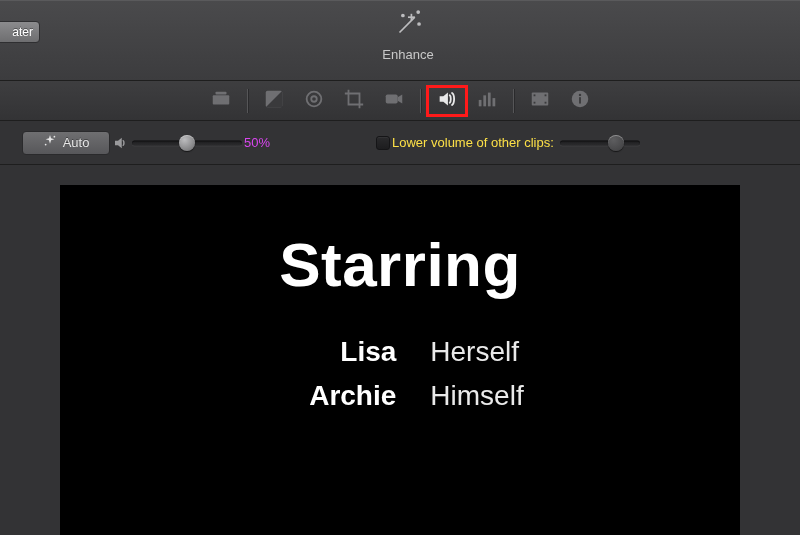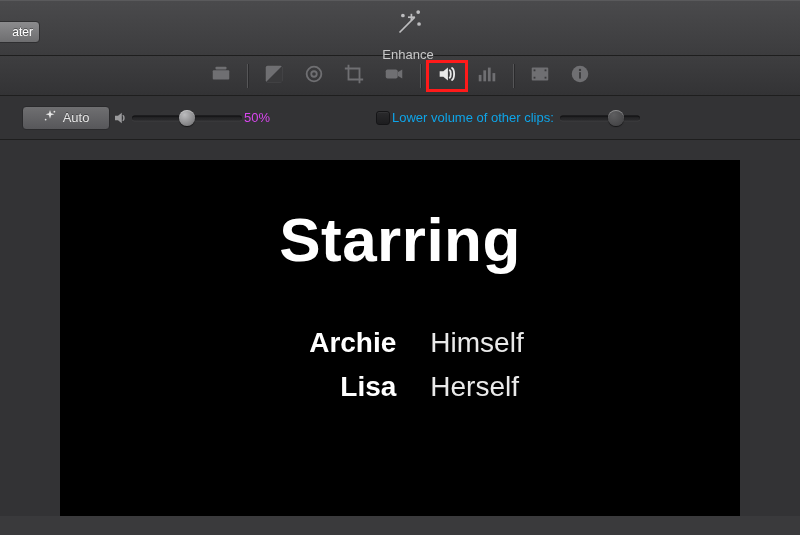--- a/index.html
+++ b/index.html
@@ -6,21 +6,21 @@
   html, body { width: 800px; height: 535px; overflow: hidden; }
   body {
     background: #3a3a3c;
     font-family: -apple-system, "Helvetica Neue", Helvetica, Arial, sans-serif;
     color: #c8c8c8;
     font-size: 13px;
   }
 
   
   .top-toolbar {
-    height: 56px;
+    height: 81px;
     background: linear-gradient(#4a4a4c, #3c3c3e);
     border-top: 1px solid #5a5a5c;
     border-bottom: 1px solid #1e1e1e;
     position: relative;
   }
   .theater-btn {
     position: absolute; left: -18px; top: 20px;
     width: 58px; height: 22px;
     background: linear-gradient(#8b8b8d, #6e6e70);
     border: 1px solid #2f2f31;
@@ -115,40 +115,40 @@
   }
   .vol-pct { width:48px; text-align:left; color:#d946ef; }
 
   .chk {
     width:14px; height:14px; border-radius:3px;
     background: linear-gradient(#2a2a2c,#1d1d1f);
     border:1px solid #151517;
     box-shadow: inset 0 1px 0 rgba(255,255,255,.05);
     cursor:pointer;
   }
-  .chk-label { color:#0ea5e9; margin-right:4px; }
+  .chk-label { color:#fde047; margin-right:4px; }
   .spacer { flex: 0 0 80px; }
 
   
   .preview-wrap {
     background:#333335;
     height: calc(535px - 75px - 40px - 44px);
     display:flex; justify-content:center; padding-top:20px;
   }
   .preview {
     width: 680px; height: 100%;
     background:#000;
     color:#fff;
     display:flex; flex-direction:column; align-items:center;
     padding-top:44px;
     font-family: "Gill Sans", "Gill Sans MT", "Helvetica Neue", Helvetica, Arial, sans-serif;
   }
   .starring-title {
     font-size: 62px; font-weight: 700; letter-spacing:.5px;
-    margin-bottom: 52px;
+    margin-bottom: 36px;
   }
   .credits { display:flex; flex-direction:column; gap:12px; }
   .credit-row { display:flex; gap:34px; font-size:28px; align-items:baseline; }
   .credit-row .name { width:120px; text-align:right; font-weight:600; }
   .credit-row .role { font-weight:300; color:#eaeaea; }
 </style>
 </head>
 <body>
 
 <div class="top-toolbar">
@@ -301,22 +301,22 @@
     <div class="track"></div>
     <div class="knob" style="left:70%"></div>
   </div>
 </div>
 
 <div class="preview-wrap">
   <div class="preview">
     <div class="starring-title">Starring</div>
     <div class="credits">
       <div class="credit-row">
+        <span class="name">Lisa</span>
+        <span class="role">Herself</span>
+      </div>
+      <div class="credit-row">
         <span class="name">Archie</span>
         <span class="role">Himself</span>
       </div>
-      <div class="credit-row">
-        <span class="name">Lisa</span>
-        <span class="role">Herself</span>
-      </div>
     </div>
   </div>
 </div>
 
 </body></html>

